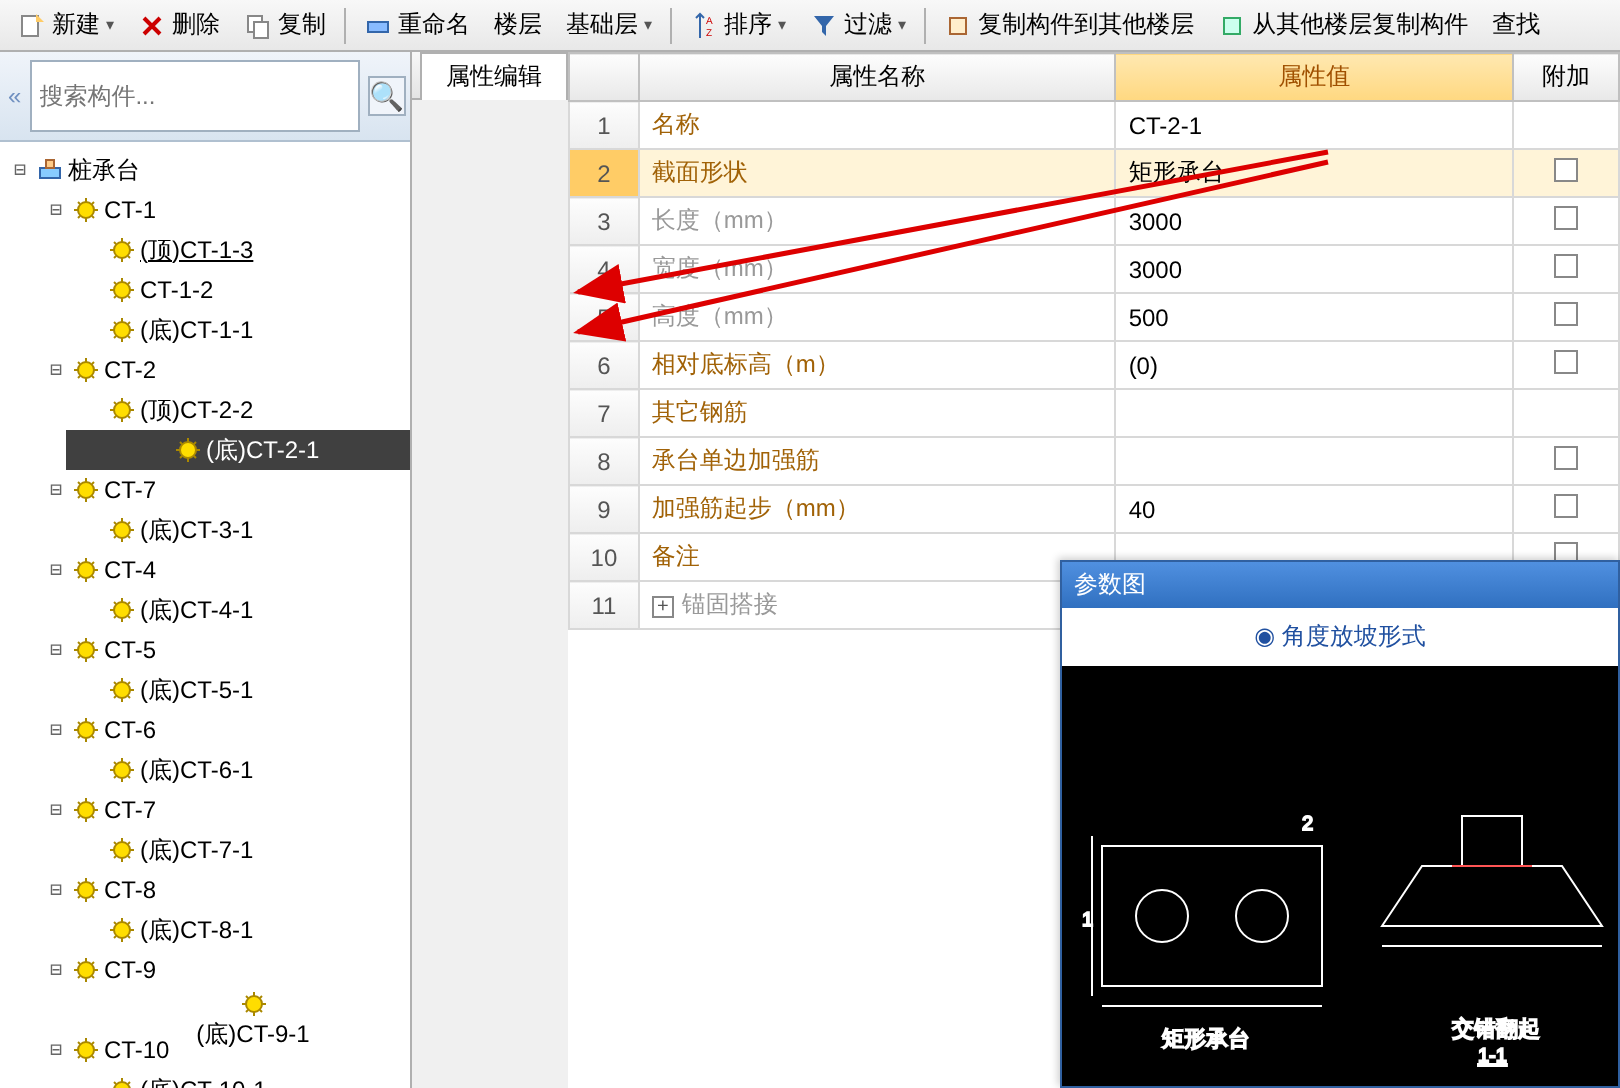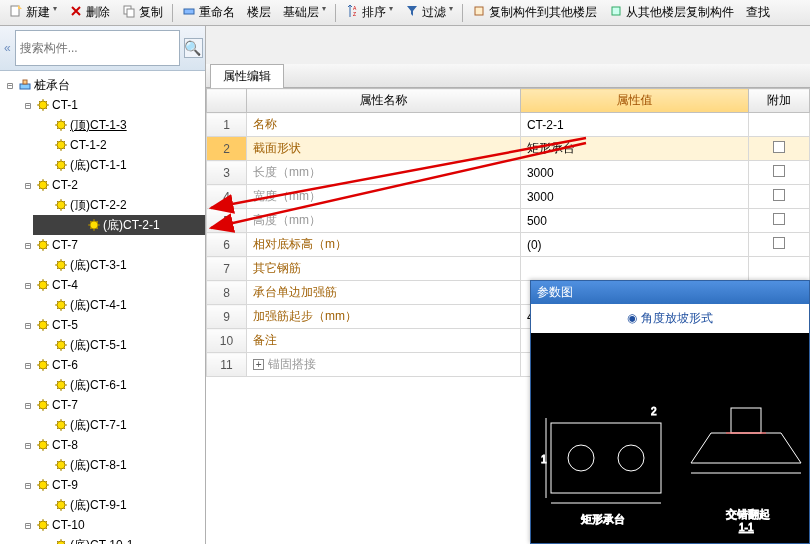--- a/index.html
+++ b/index.html
@@ -1,34 +1,34 @@
 <!DOCTYPE html>
 <html><head>
 <meta charset="utf-8">
 <style>
 * { box-sizing: border-box; margin: 0; padding: 0; }
 body { font-family: "Microsoft YaHei", SimSun, sans-serif; font-size: 12px; background: #f0f0f0; overflow: hidden; width: 810px; height: 544px; }
 .toolbar { background: linear-gradient(#f8f8f8,#e8e8e8); border-bottom: 1px solid #b0b0b0; height: 26px; display: flex; align-items: center; padding: 0 4px; gap: 2px; }
-.tool-btn { display: flex; gap: 3px; padding: 2px 4px; cursor: pointer; border: 1px solid transparent; }
+.tool-btn { display: flex; align-items: center; gap: 3px; padding: 2px 4px; cursor: pointer; border: 1px solid transparent; }
 .icon-sm { width: 14px; height: 14px; display: inline-block; }
 .drop-arrow { font-size: 8px; color: #555; }
 .sep { width: 1px; height: 18px; background: #b0b0b0; margin: 0 2px; }
 .main { display: flex; height: calc(100% - 26px); }
 .left { width: 206px; border-right: 1px solid #b0b0b0; background: #fff; display: flex; flex-direction: column; }
 .searchbar { background: linear-gradient(#f0f4fa,#d8e4f0); border-bottom: 1px solid #b0c0d0; padding: 4px; display: flex; align-items: center; gap: 4px; }
 .sb-arrow { width: 12px; text-align: center; color: #7090c0; cursor: pointer; }
 .sb-input { flex: 1; border: 1px solid #a0b0c0; height: 36px; padding: 0 4px; font-size: 12px; color: #999; }
 .sb-search { width: 20px; height: 20px; border: 1px solid #a0b0c0; background: #f0f4fa; display: flex; align-items: center; justify-content: center; cursor: pointer; color: #7090c0; font-size: 14px; }
 .tree { flex: 1; overflow: auto; padding: 4px 0; }
 .tree-row { display: flex; align-items: center; height: 20px; padding-right: 4px; cursor: pointer; white-space: nowrap; }
 .tree-row.sel { background: #404040; color: #fff; margin-left: 33px; }
 .tree-exp { width: 12px; text-align: center; font-family: monospace; color: #666; cursor: pointer; font-size: 10px; }
 .tree-icon { width: 14px; height: 14px; margin: 0 2px; display: inline-flex; align-items: center; justify-content: center; }
 .tree-label { flex: 1; }
-.right { flex: 1; display: flex; flex-direction: column; position: relative; margin-top: 38px; }
+.right { flex: 1; display: flex; flex-direction: row; position: relative; }
 .tabbar { background: linear-gradient(#f8f8f8,#e4e4e4); border-bottom: 1px solid #b0b0b0; height: 24px; display: flex; align-items: flex-end; padding-left: 4px; }
 .tab { border: 1px solid #b0b0b0; border-bottom: none; background: #fff; padding: 3px 12px; font-size: 12px; position: relative; top: 1px; }
 .grid-wrap { flex: 1; background: #fff; overflow: auto; position: relative; }
 .grid { border-collapse: collapse; width: 100%; }
 .grid th { background: linear-gradient(#fdfdfd,#e8e8e8); border: 1px solid #c0c0c0; font-weight: normal; padding: 3px 6px; font-size: 12px; }
 .grid th.val { background: linear-gradient(#ffe8b0,#ffd880); color: #a05000; }
 .grid td { border: 1px solid #d8d8d8; padding: 3px 6px; font-size: 12px; height: 20px; }
 .grid td.rownum { background: linear-gradient(#fdfdfd,#eeeeee); text-align: center; color: #555; width: 26px; }
 .grid tr.selrow td { background: #fff4d8; }
 .grid tr.selrow td.rownum { background: #ffcc66; }
@@ -510,21 +510,21 @@
                 <line x1="11" y1="7" x2="13" y2="7"></line>
                 <line x1="3" y1="3" x2="4" y2="4"></line>
                 <line x1="10" y1="10" x2="11" y2="11"></line>
                 <line x1="3" y1="11" x2="4" y2="10"></line>
                 <line x1="10" y1="4" x2="11" y2="3"></line>
               </g>
             </svg>
           </span>
           <span class="tree-label">CT-9</span>
         </div>
-        <div class="tree-row" style="padding-left: 40px;">
+        <div class="tree-row" style="padding-left: 52px; flex-direction: column;">
           <span class="tree-exp"></span>
           <span class="tree-icon">
             <svg class="gear" viewBox="0 0 14 14">
               <circle cx="7" cy="7" r="4" fill="#fd0" stroke="#a80"></circle>
               <g stroke="#a80">
                 <line x1="7" y1="1" x2="7" y2="3"></line>
                 <line x1="7" y1="11" x2="7" y2="13"></line>
                 <line x1="1" y1="7" x2="3" y2="7"></line>
                 <line x1="11" y1="7" x2="13" y2="7"></line>
                 <line x1="3" y1="3" x2="4" y2="4"></line>

